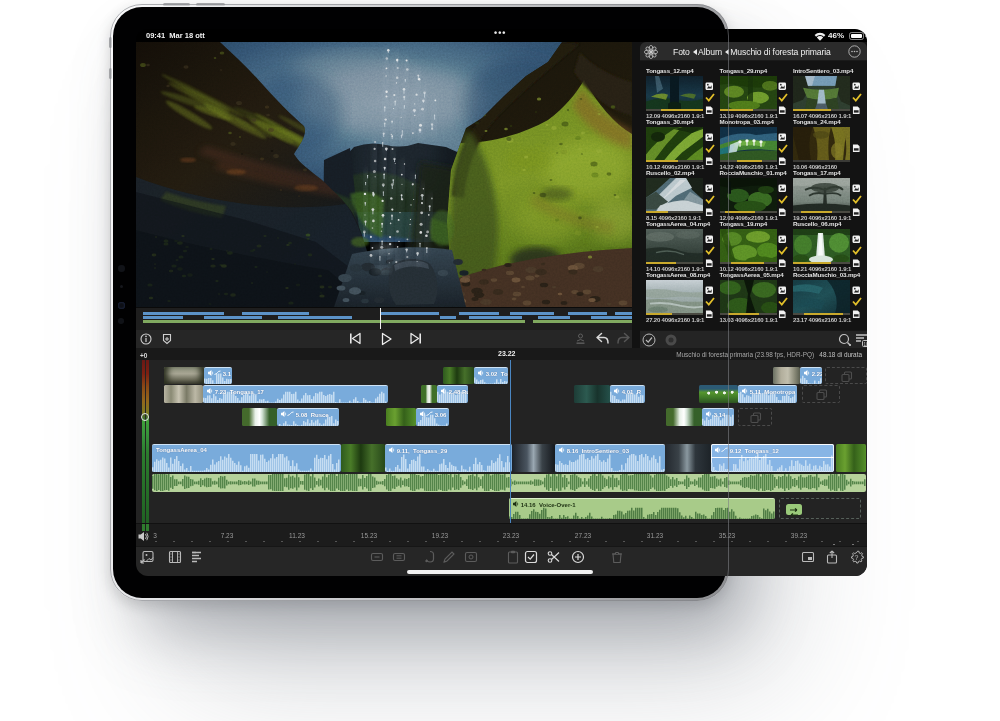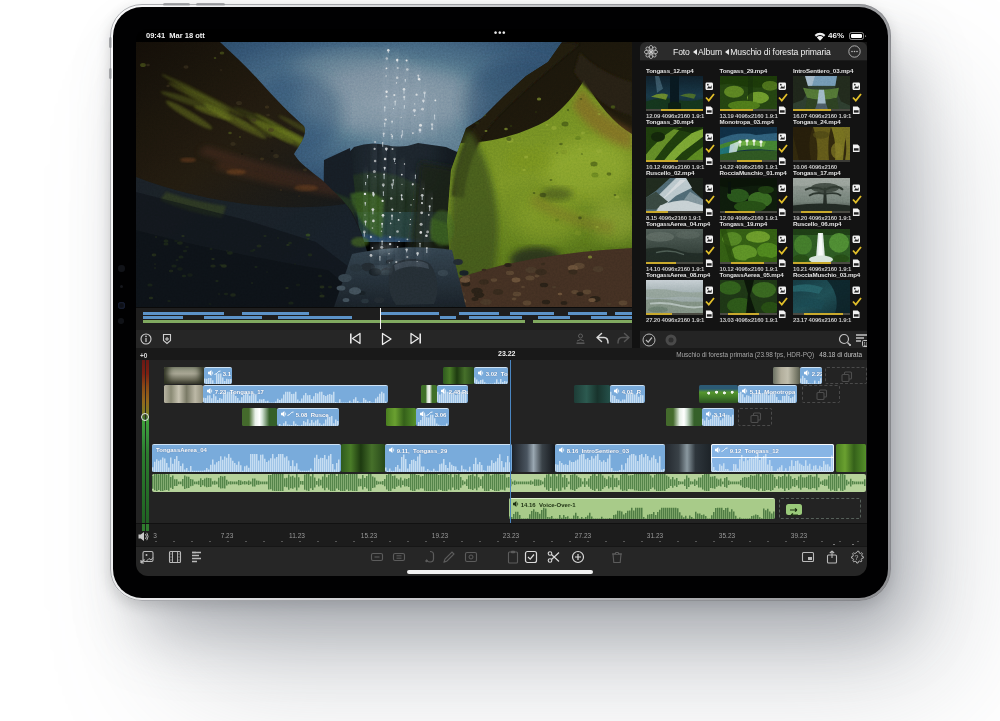--- a/index.html
+++ b/index.html
@@ -1,16 +1,16 @@
 <!DOCTYPE html>
 <html><head><meta charset="utf-8">
 <style>
 html,body{margin:0;padding:0;width:1000px;height:721px;background:#fff;overflow:hidden;}
 *{box-sizing:border-box;font-family:"Liberation Sans",sans-serif;}
-#device{position:absolute;left:110px;top:4px;width:781px;height:597px;border-radius:32px;
+#device{position:absolute;left:110px;top:4px;width:619px;height:597px;border-radius:32px;
  background:linear-gradient(100deg,#fbfbfc 0%,#e3e4e6 20%,#c9cacd 45%,#b2b3b6 70%,#8e8f92 100%);
  box-shadow:22px 38px 65px -8px rgba(88,93,103,.40), 60px 85px 130px -10px rgba(125,130,140,.32), 0 5px 14px rgba(0,0,0,.16);}
 #bezel{position:absolute;inset:3px;border-radius:29px;background:#010102;}
 #device:before{content:"";position:absolute;inset:0;border-radius:32px;border:1px solid rgba(125,127,132,.6);z-index:5;pointer-events:none;}
 #screen{position:absolute;left:26px;top:25px;width:731px;height:547px;border-radius:12px;background:#000;overflow:hidden;}
 .abs{position:absolute;}
 .txt{position:absolute;white-space:nowrap;}
 .topbtn{position:absolute;top:-1px;height:3px;background:linear-gradient(#9a9b9e,#d5d6d8);border-radius:2px;}
 </style></head><body>
 <div id="device">

